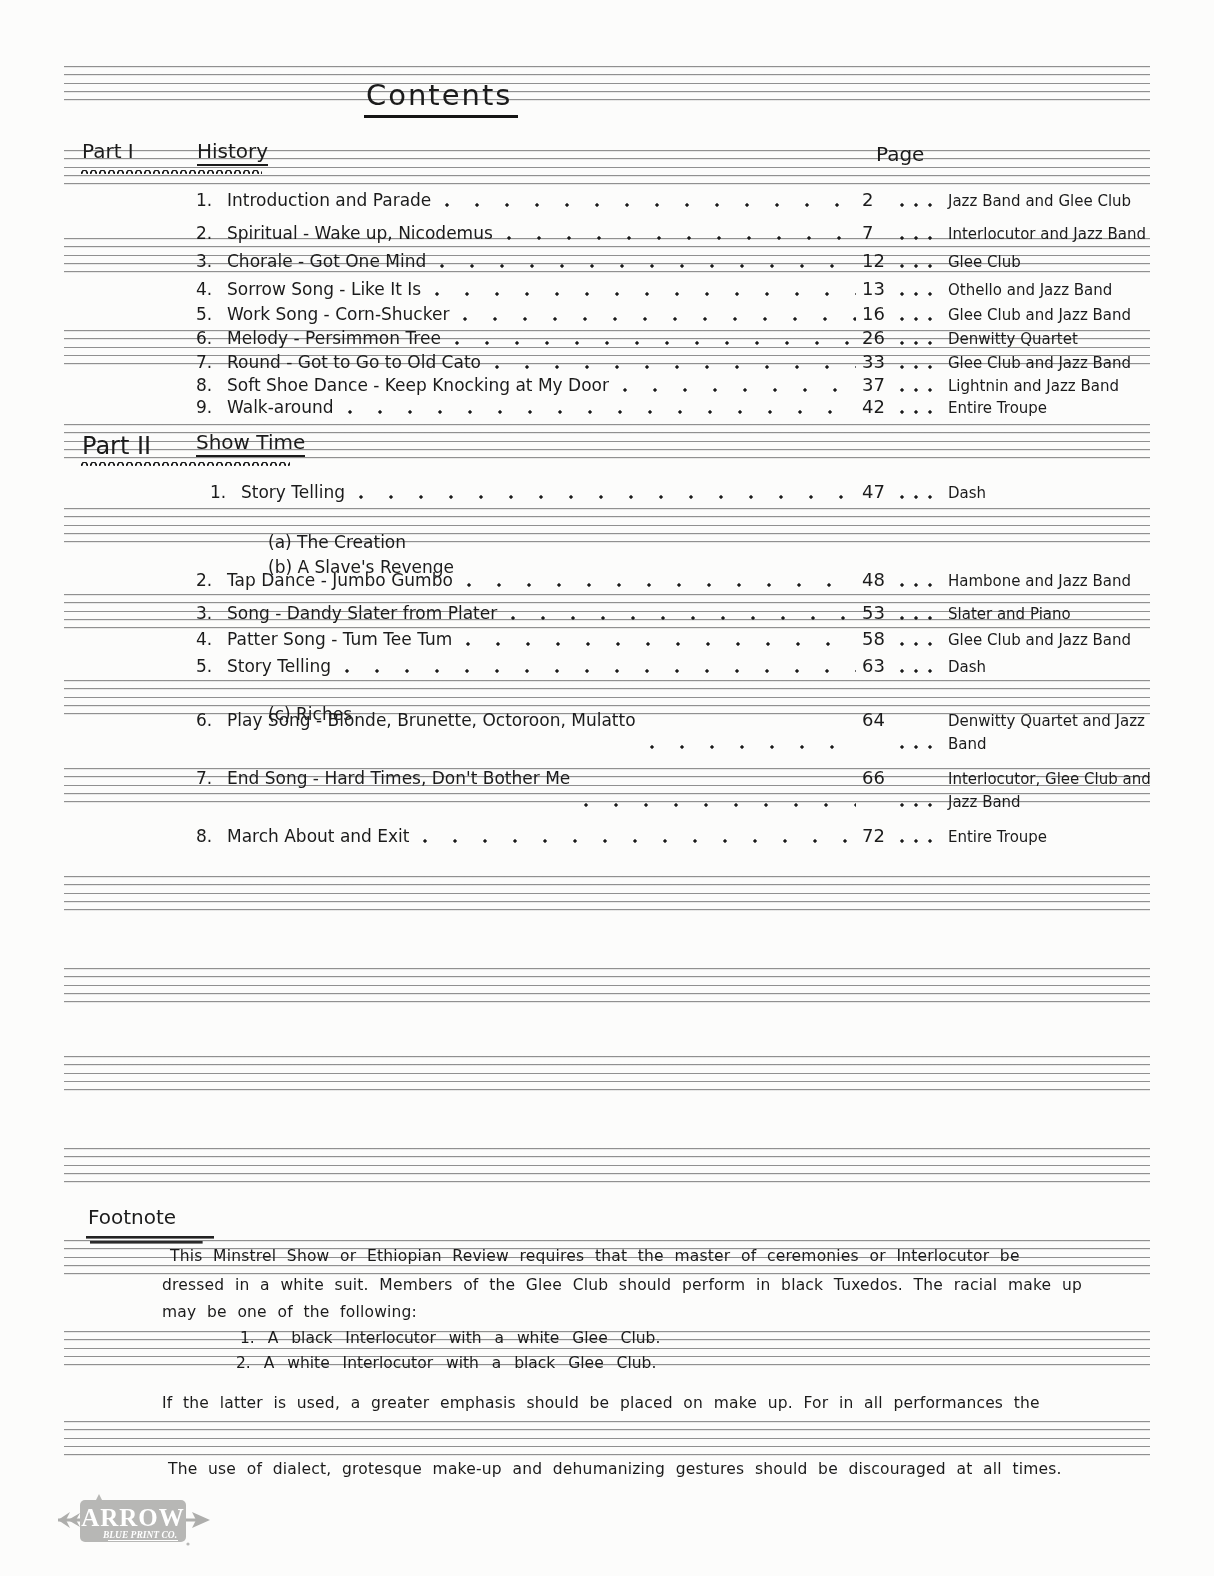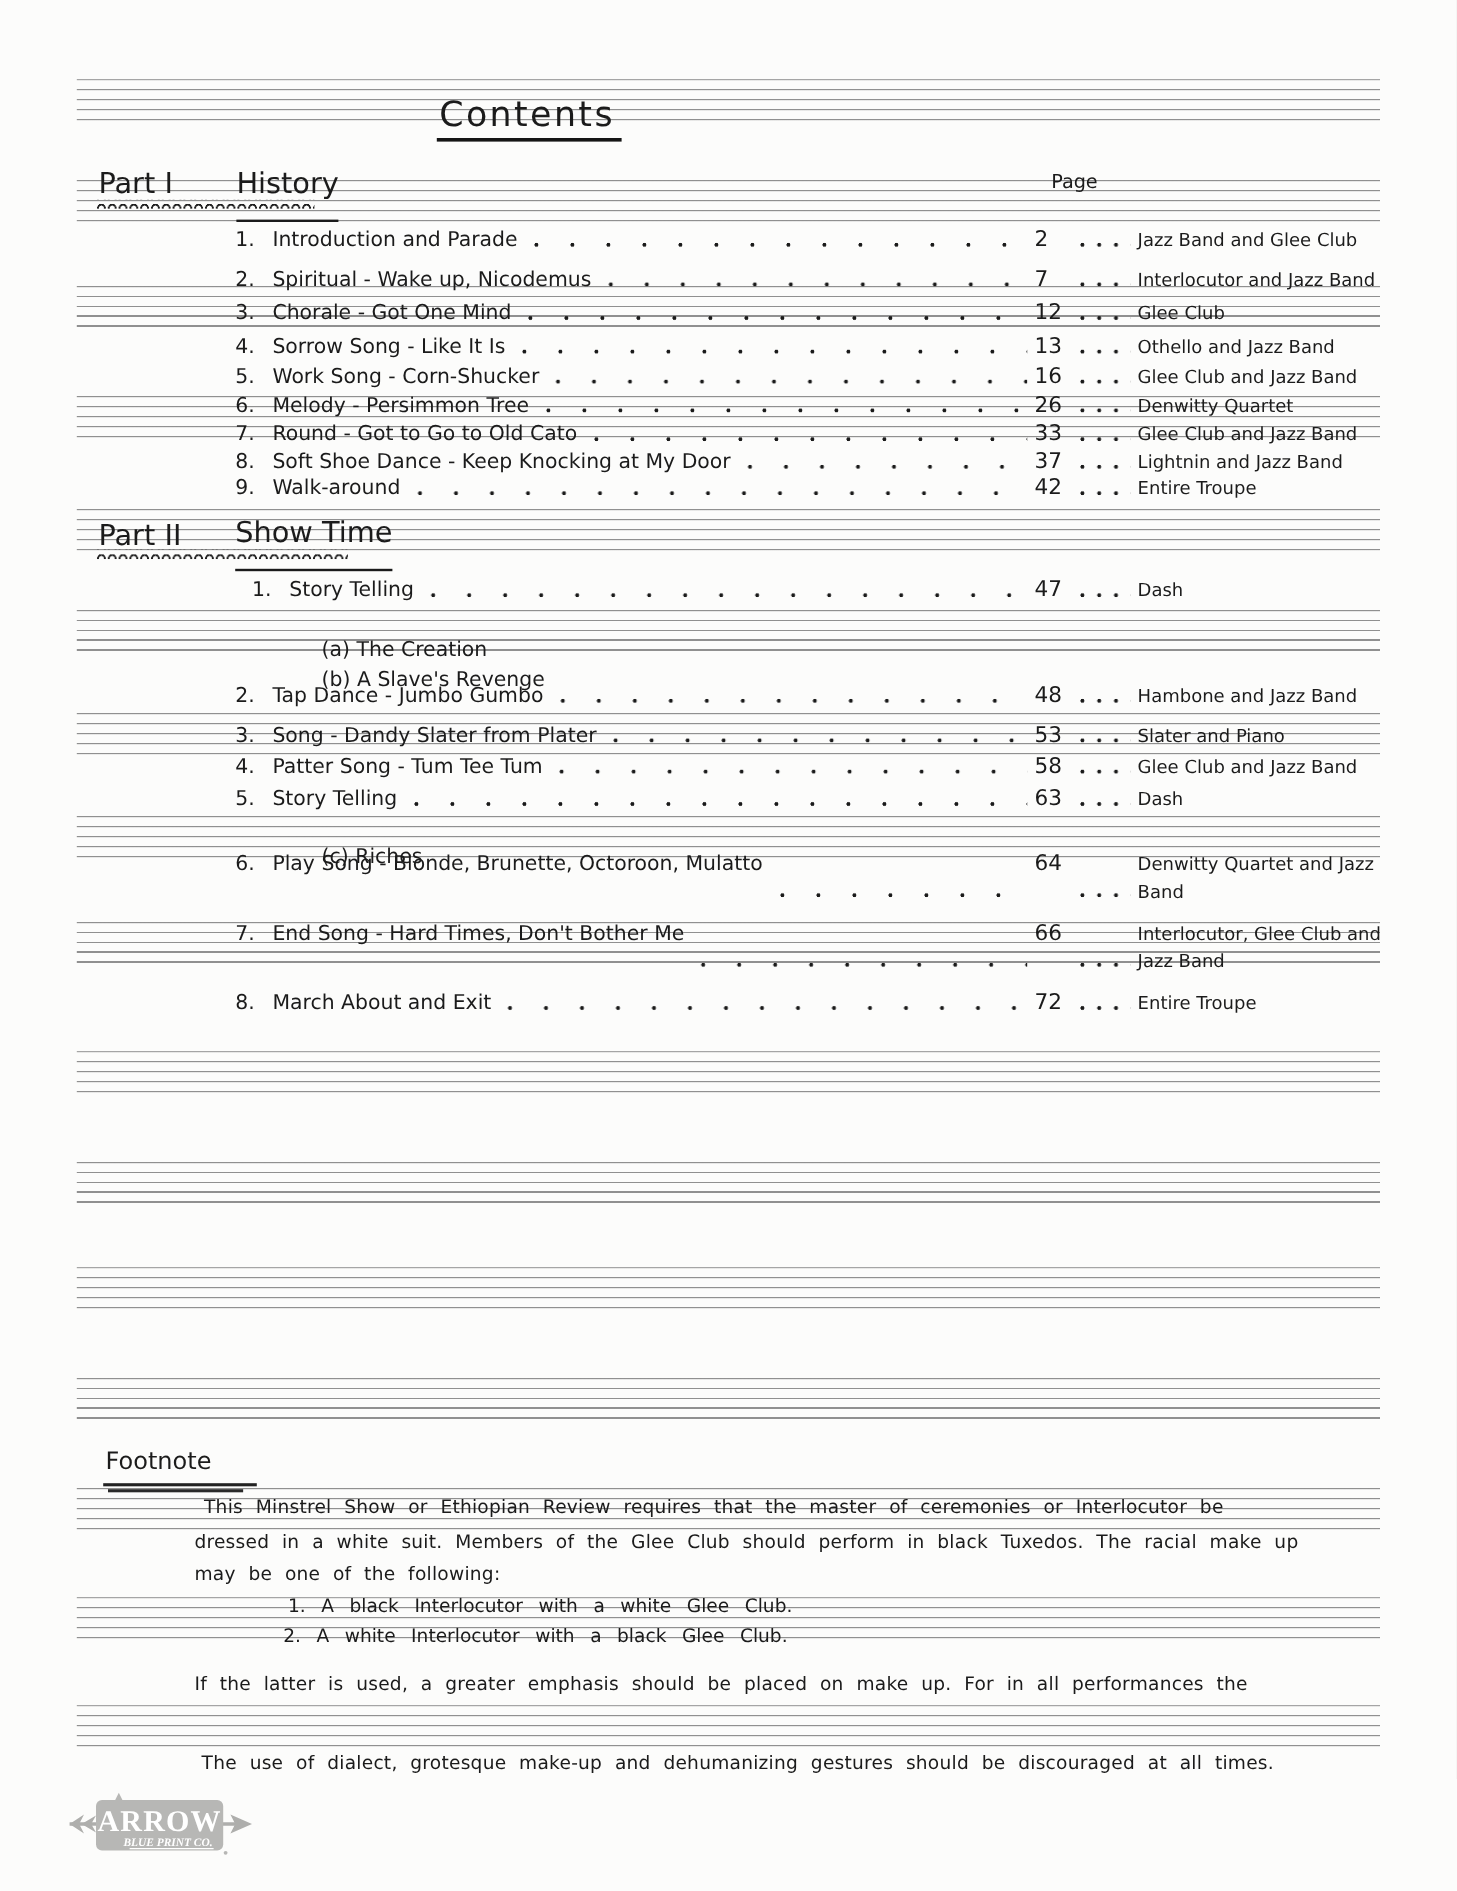--- a/index.html
+++ b/index.html
@@ -10,22 +10,22 @@
   }
   
   .staff{
     position:absolute;left:64px;width:1086px;height:35px;
     background:repeating-linear-gradient(to bottom,
       rgba(125,125,125,.85) 0 1px, rgba(170,170,170,.25) 1px 1.6px,
       transparent 1.6px 8.3px);
   }
   .hw{position:absolute;white-space:nowrap;}
   .title{font-size:29px;letter-spacing:2px;border-bottom:3px solid #151515;padding:0 6px 3px 2px;}
-  .h1{font-size:24px;}
-  .ul{border-bottom:2px solid #1b1b1b;padding-bottom:16px;}
+  .h1{font-size:20px;}
+  .ul{border-bottom:2px solid #1b1b1b;padding-bottom:1px;}
   .wavy{
     position:absolute;height:8px;
     background-image:radial-gradient(circle 3.6px at 4.5px 7.2px,
       transparent 0 1.9px, #1d1d1d 2.1px 3.3px, transparent 3.6px);
     background-size:9px 8px;background-repeat:repeat-x;
   }
   .dblul{
     position:absolute;height:8px;
     background:
       linear-gradient(#222,#222) 0 0/100% 2.6px no-repeat,
@@ -75,21 +75,21 @@
   <div class="staff" style="top:1148px"></div>
   <div class="staff" style="top:1240px"></div>
   <div class="staff" style="top:1331px"></div>
   <div class="staff" style="top:1421px"></div>
 
   <div class="hw title" style="left:364px;top:78px">Contents</div>
 
   <div class="hw h1" style="left:82px;top:139px">Part I</div>
   <div class="hw h1 ul" style="left:197px;top:139px">History</div>
   <div class="wavy" style="left:80px;top:166px;width:182px"></div>
-  <div class="hw h1" style="left:876px;top:142px;font-size:16px">Page</div>
+  <div class="hw h1" style="left:876px;top:142px;font-size:20px">Page</div>
 
   <div class="row" style="top:188px">
     <span class="num">1.</span>
     <span class="t">Introduction and Parade</span>
     <span class="leader"></span>
     <span class="pg">2</span>
     <span class="leader2"></span>
     <span class="perf">Jazz Band and Glee Club</span>
   </div>
   <div class="row" style="top:221px">

